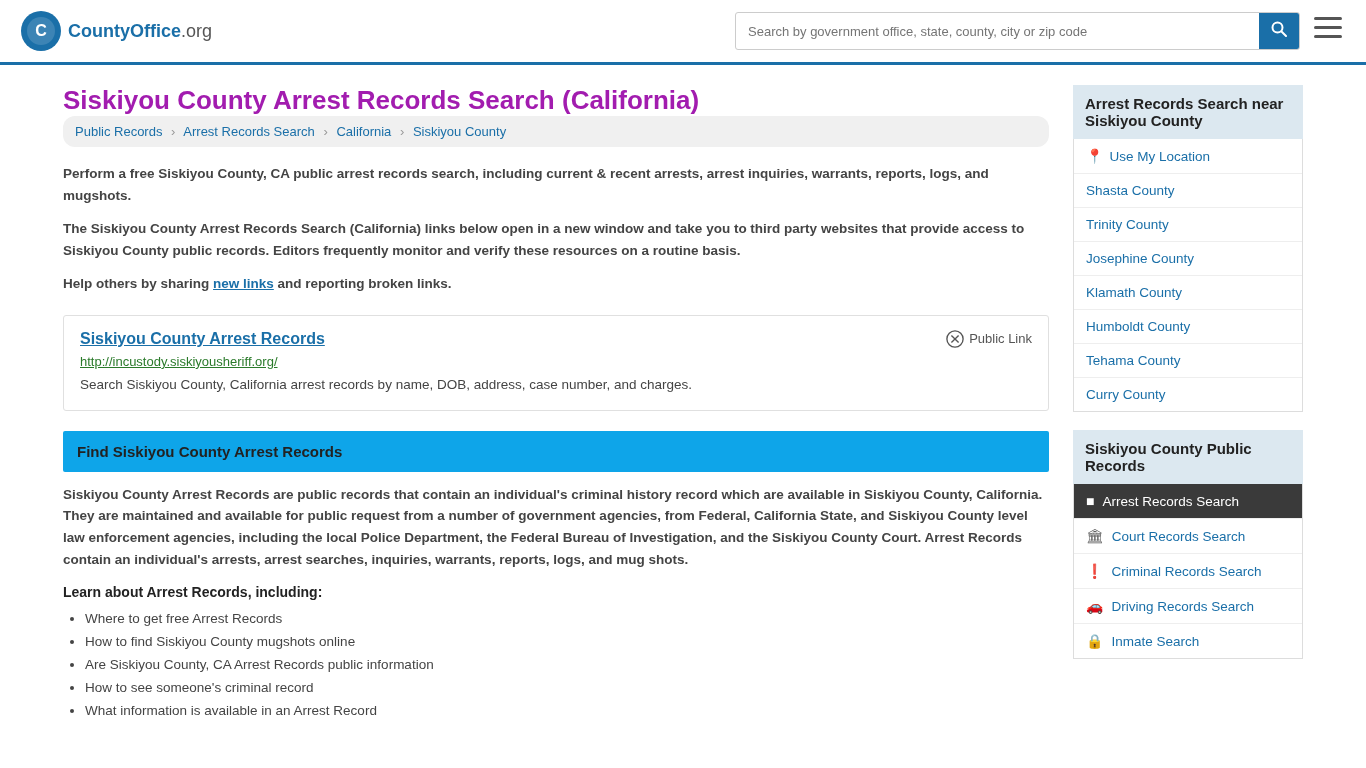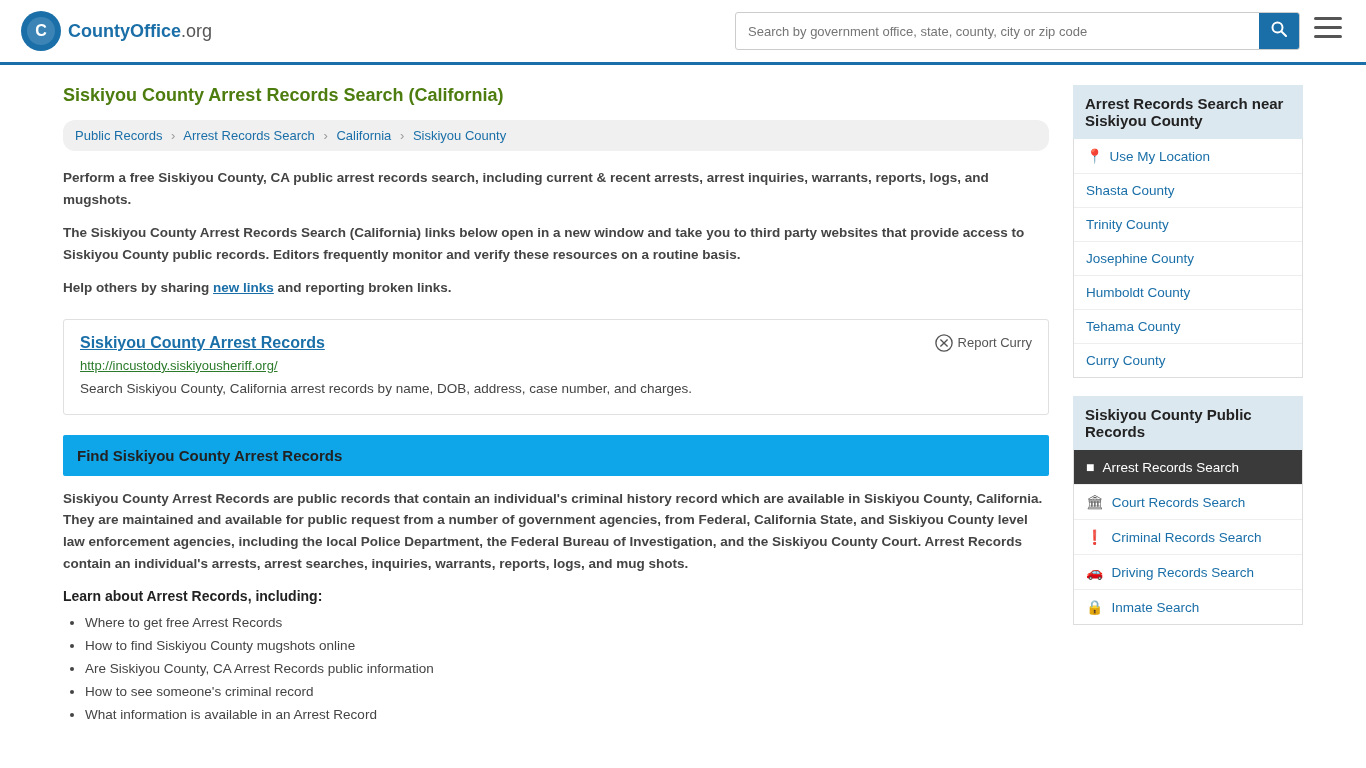--- a/index.html
+++ b/index.html
@@ -71,24 +71,24 @@
       flex: 1;
       min-width: 0;
     }
     .sidebar {
       width: 230px;
       flex-shrink: 0;
     }
 
     
     .page-title {
-      font-size: 18px;
-      font-weight: bold;
-      color: #4d7c0f;
-      margin-bottom: 14px;
+      font-size: 26px;
+      font-weight: bold;
+      color: #a21caf;
+      margin-bottom: 0;
     }
 
     
     .breadcrumb {
       background: #f0f0f0;
       padding: 8px 12px;
       font-size: 13px;
       color: #555;
       margin-bottom: 16px;
       border-radius: 12px;
@@ -309,21 +309,21 @@
 
     <div class="record-card">
       <div class="record-card-header">
         <span class="record-title">Siskiyou County Arrest Records</span>
         <div class="report-link">
           <svg width="18" height="18" viewBox="0 0 20 20" fill="none" xmlns="http://www.w3.org/2000/svg">
             <circle cx="10" cy="10" r="9" stroke="#555" stroke-width="1.5"></circle>
             <line x1="6" y1="14" x2="14" y2="6" stroke="#555" stroke-width="1.5"></line>
             <line x1="6" y1="6" x2="14" y2="14" stroke="#555" stroke-width="1.5"></line>
           </svg>
-          <span>Report Curry</span>
+          <span>Public Link</span>
         </div>
       </div>
       <div class="record-url">
         <a href="#" style="color:#2a7a2a;font-size:13px;">http://incustody.siskiyousheriff.org/</a>
       </div>
       <p class="record-desc">Search Siskiyou County, California arrest records by name, DOB, address, case number, and charges.</p>
     </div>
 
     <div class="find-section">
       <h3>Find Siskiyou County Arrest Records</h3>
@@ -352,20 +352,23 @@
       <div class="sidebar-link-item">
         <a href="#">Shasta County</a>
       </div>
       <div class="sidebar-link-item">
         <a href="#">Trinity County</a>
       </div>
       <div class="sidebar-link-item">
         <a href="#">Josephine County</a>
       </div>
       <div class="sidebar-link-item">
+        <a href="#">Klamath County</a>
+      </div>
+      <div class="sidebar-link-item">
         <a href="#">Humboldt County</a>
       </div>
       <div class="sidebar-link-item">
         <a href="#">Tehama County</a>
       </div>
       <div class="sidebar-link-item">
         <a href="#">Curry County</a>
       </div>
     </div>
 

